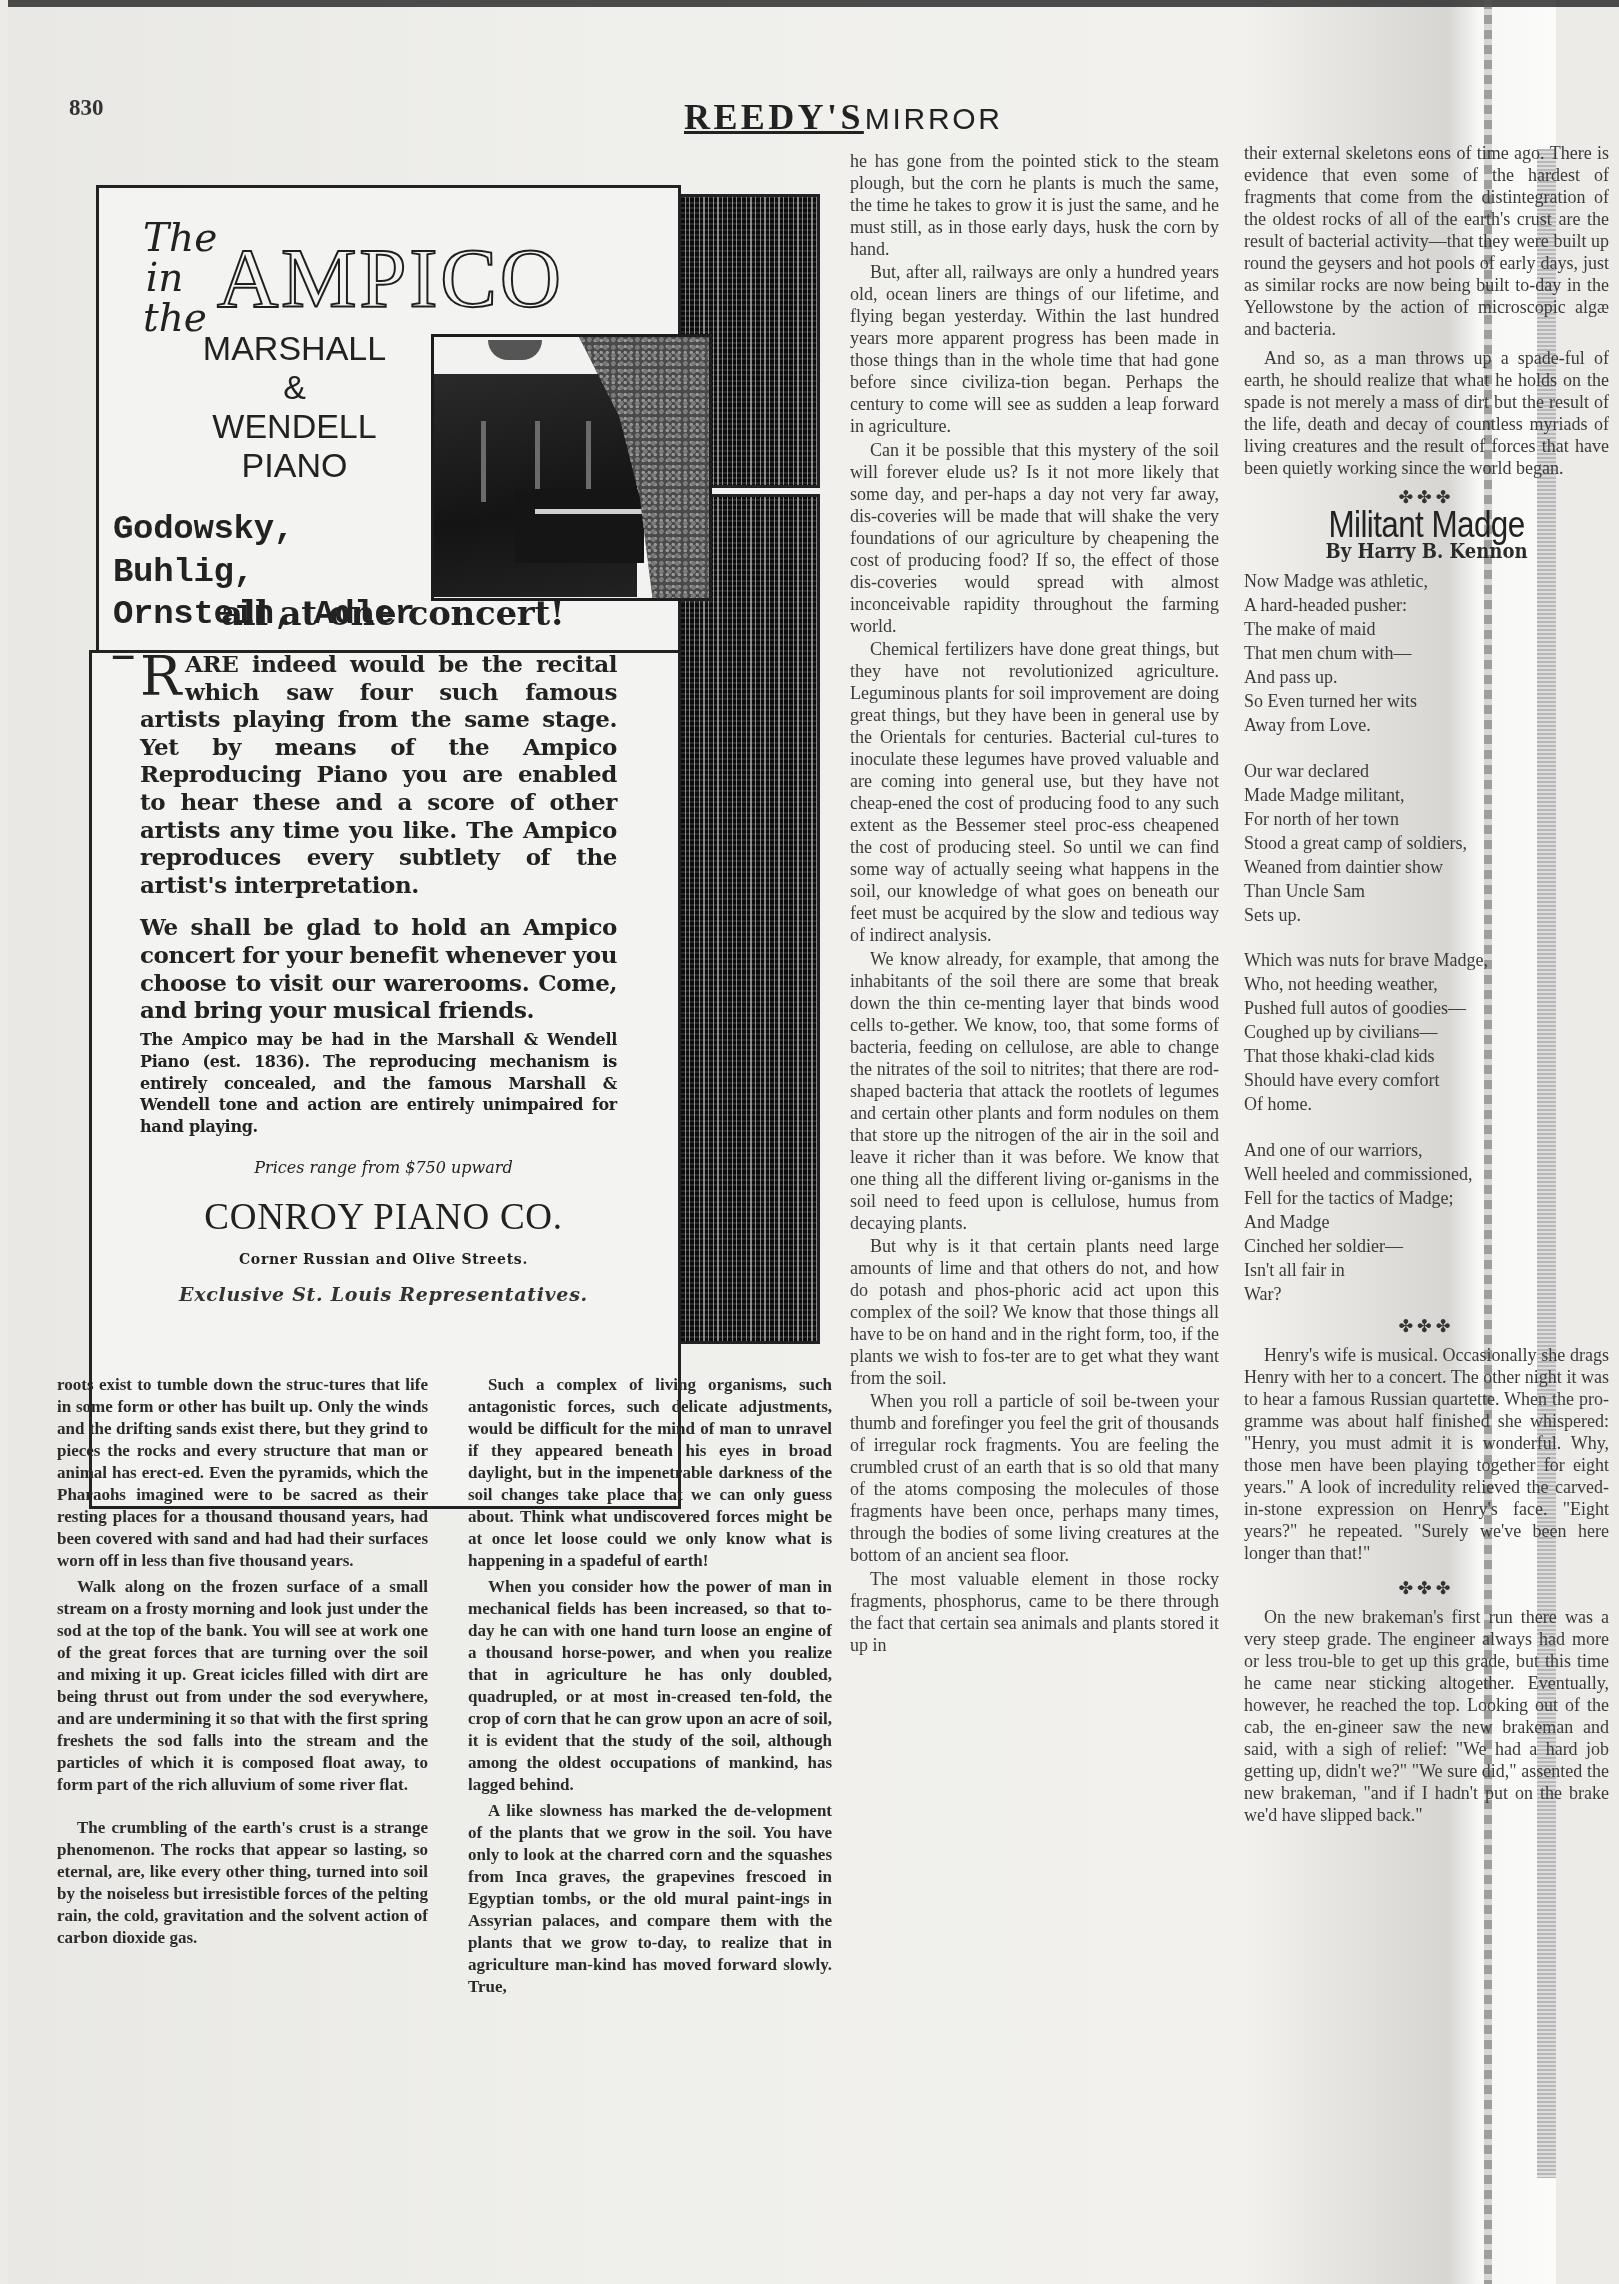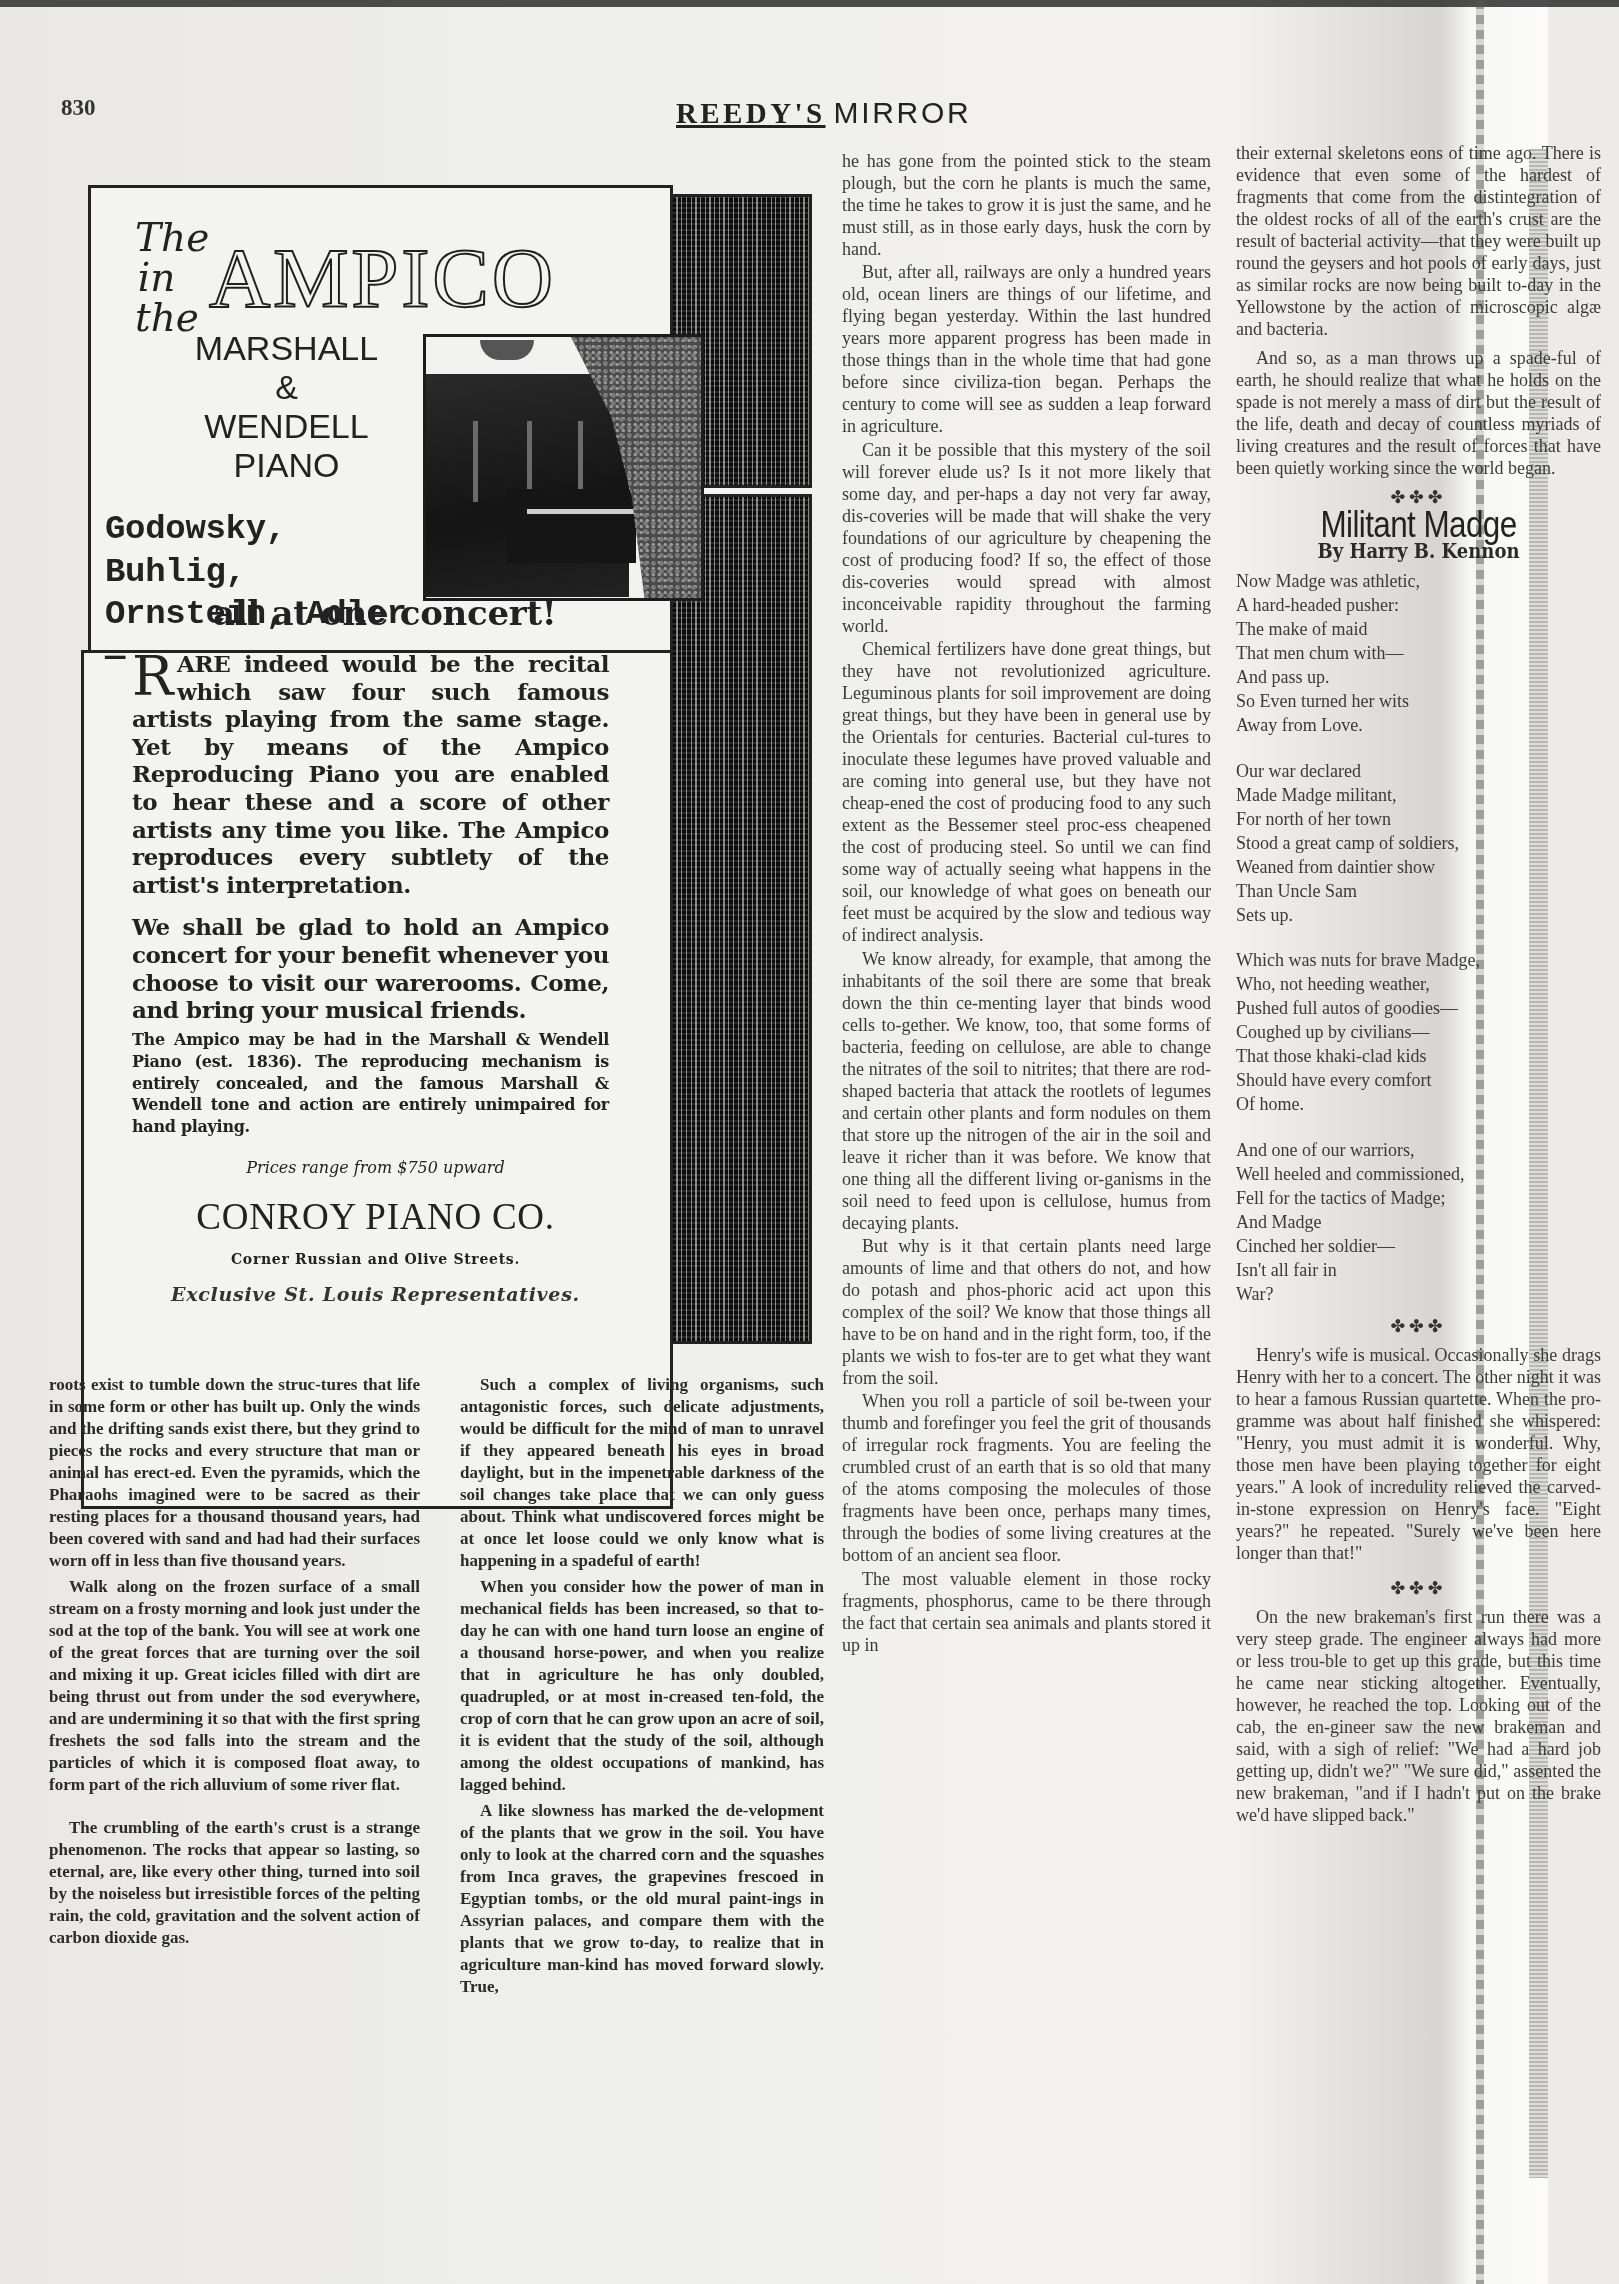--- a/index.html
+++ b/index.html
@@ -5,21 +5,21 @@
   * { box-sizing: border-box; margin: 0; padding: 0; }
   html, body { width: 1620px; height: 2284px; }
   body {
     background: #ecebe8;
     position: relative;
     overflow: hidden;
     font-family: "Liberation Serif", "DejaVu Serif", serif;
     color: #2a2a2a;
   }
   .page {
-    position: absolute; left: 0; top: 0; width: 1548px; height: 2284px;
+    position: absolute; left: 8px; top: 0; width: 1548px; height: 2284px;
     background: linear-gradient(90deg, #e9e8e5 0%, #efefec 40%, #f2f1ee 80%, #d6d5d2 93%, #f7f7f5 95%, #fbfbfa 100%);
   }
   .edge-shadow {
     position: absolute; right: 64px; top: 0; width: 8px; height: 2284px;
     background: repeating-linear-gradient(180deg, #555 0 9.5px, #bbb 9.5px 15px);
     opacity: .55;
   }
   .edge-right {
     position: absolute; right: 0; top: 149px; width: 19px; height: 2029px;
     background: repeating-linear-gradient(180deg, #8a8a8a 0 2px, #c9c9c9 2px 4px);
@@ -30,22 +30,22 @@
   
   .page-number {
     position: absolute; left: 61px; top: 95px;
     font-size: 23px; font-weight: bold; color: #333;
   }
   .masthead {
     position: absolute; left: 676px; top: 96px;
     font-size: 30px; letter-spacing: 2px; color: #222;
   }
   .masthead .reedys {
-    font-weight: bold; font-size: 29px; text-decoration: underline; text-decoration-thickness: 2.7px;
-    letter-spacing: 3.4px; margin-right: 8px;
+    font-weight: bold; font-size: 36px; text-decoration: underline; text-decoration-thickness: 2.7px;
+    letter-spacing: 3.4px; margin-right: 1px;
   }
   .masthead .mirror { font-family: "Liberation Sans", sans-serif; font-weight: normal; letter-spacing: 2.7px; }
 
   
   .ad {
     position: absolute; left: 78px; top: 177px; width: 595px; height: 1170px;
   }
   .ad-top-box {
     position: absolute; left: 10px; top: 8px; width: 585px; height: 473px;
     border: 3.4px solid #222; background: #f3f3f1;

